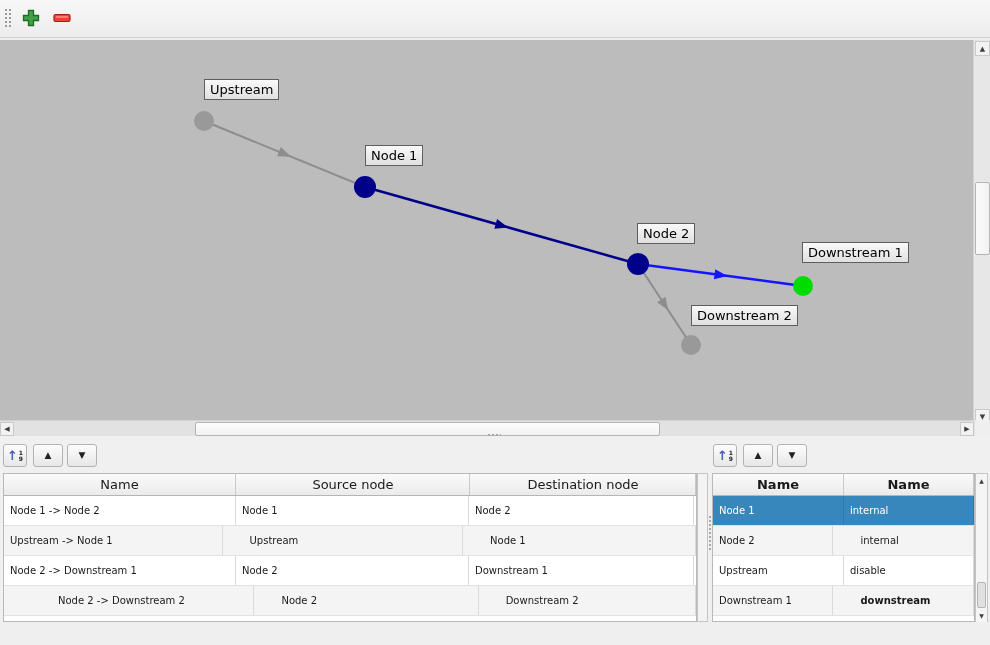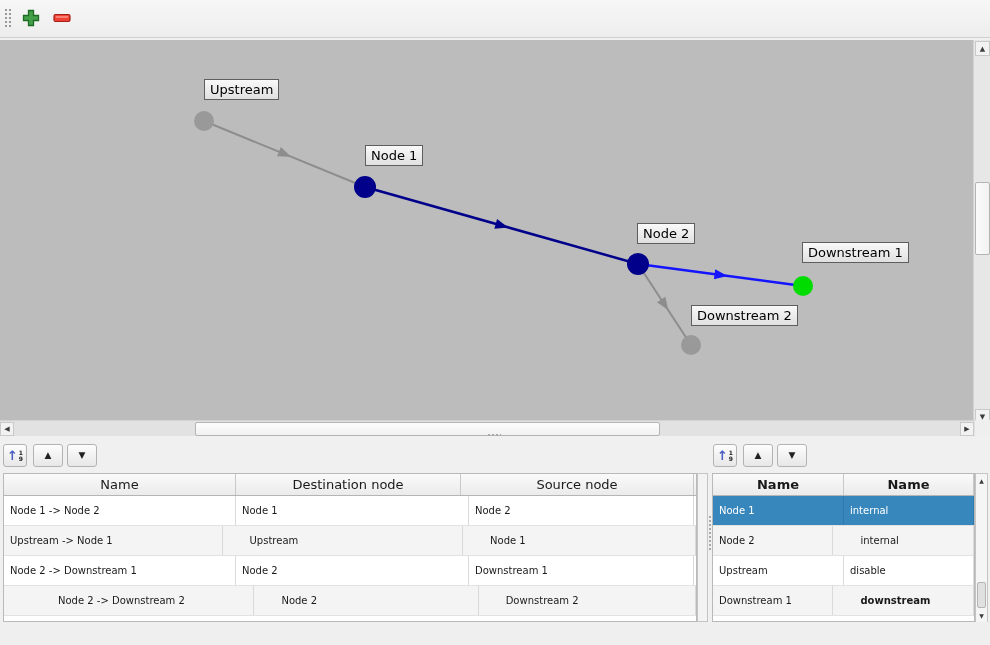--- a/index.html
+++ b/index.html
@@ -82,21 +82,21 @@
   .sort-arrow { font-size:13px; line-height:13px; font-weight:bold; color:#4a5fc1; }
   .sort-digits { display:flex; flex-direction:column; margin-left:1px; }
   .sort-digits span { font-size:6px; line-height:6px; color:#222; font-weight:bold; }
   
   .gtable {
     position:absolute; top:473px; background:#fff;
     border:1px solid #b9b9b9; box-sizing:border-box; overflow:hidden;
   }
   .thead { display:flex; height:22px;
     background:linear-gradient(#fafafa,#ebebeb);
-    border-bottom:1px solid #b5b5b5; box-sizing:border-box; }
+    border-bottom:1px solid #b5b5b5; box-sizing:border-box;justify-content:space-between; }
   .th {
     display:flex; align-items:center; justify-content:center;
     border-right:1px solid #c9c9c9; box-sizing:border-box;
     font-size:13px; color:#1a1a1a; overflow:hidden;
   }
   .bold-head .th { font-weight:bold; }
   .trow { display:flex; height:30px; border-bottom:1px solid #e2e2e2; box-sizing:border-box; background:#fff; }
   .trow.alt { background:#f4f4f4;gap:21px; }
   .td {
     display:flex; align-items:center; padding-left:6px;
@@ -220,22 +220,22 @@
 <div class="small-btn" style="left:743px; width:30px;">
   <span class="tri">▲</span>
 </div>
 <div class="small-btn" style="left:777px; width:30px;">
   <span class="tri">▼</span>
 </div>
 
 <div class="gtable" style="left:3px; width:694px; height:149px;">
     <div class="thead">
       <div class="th" style="width: 232px;">Name</div>
+      <div class="th" style="width: 233px;">Source node</div>
       <div class="th" style="width: 225px;">Destination node</div>
-      <div class="th" style="width: 233px;">Source node</div>
     </div>
     <div class="trow">
       <div class="td" style="width: 232px;">Node 1 -&gt; Node 2</div>
       <div class="td" style="width: 233px;">Node 1</div>
       <div class="td" style="width: 225px;">Node 2</div>
     </div>
     <div class="trow alt">
       <div class="td" style="width: 232px;">Upstream -&gt; Node 1</div>
       <div class="td" style="width: 233px;">Upstream</div>
       <div class="td" style="width: 225px;">Node 1</div>

